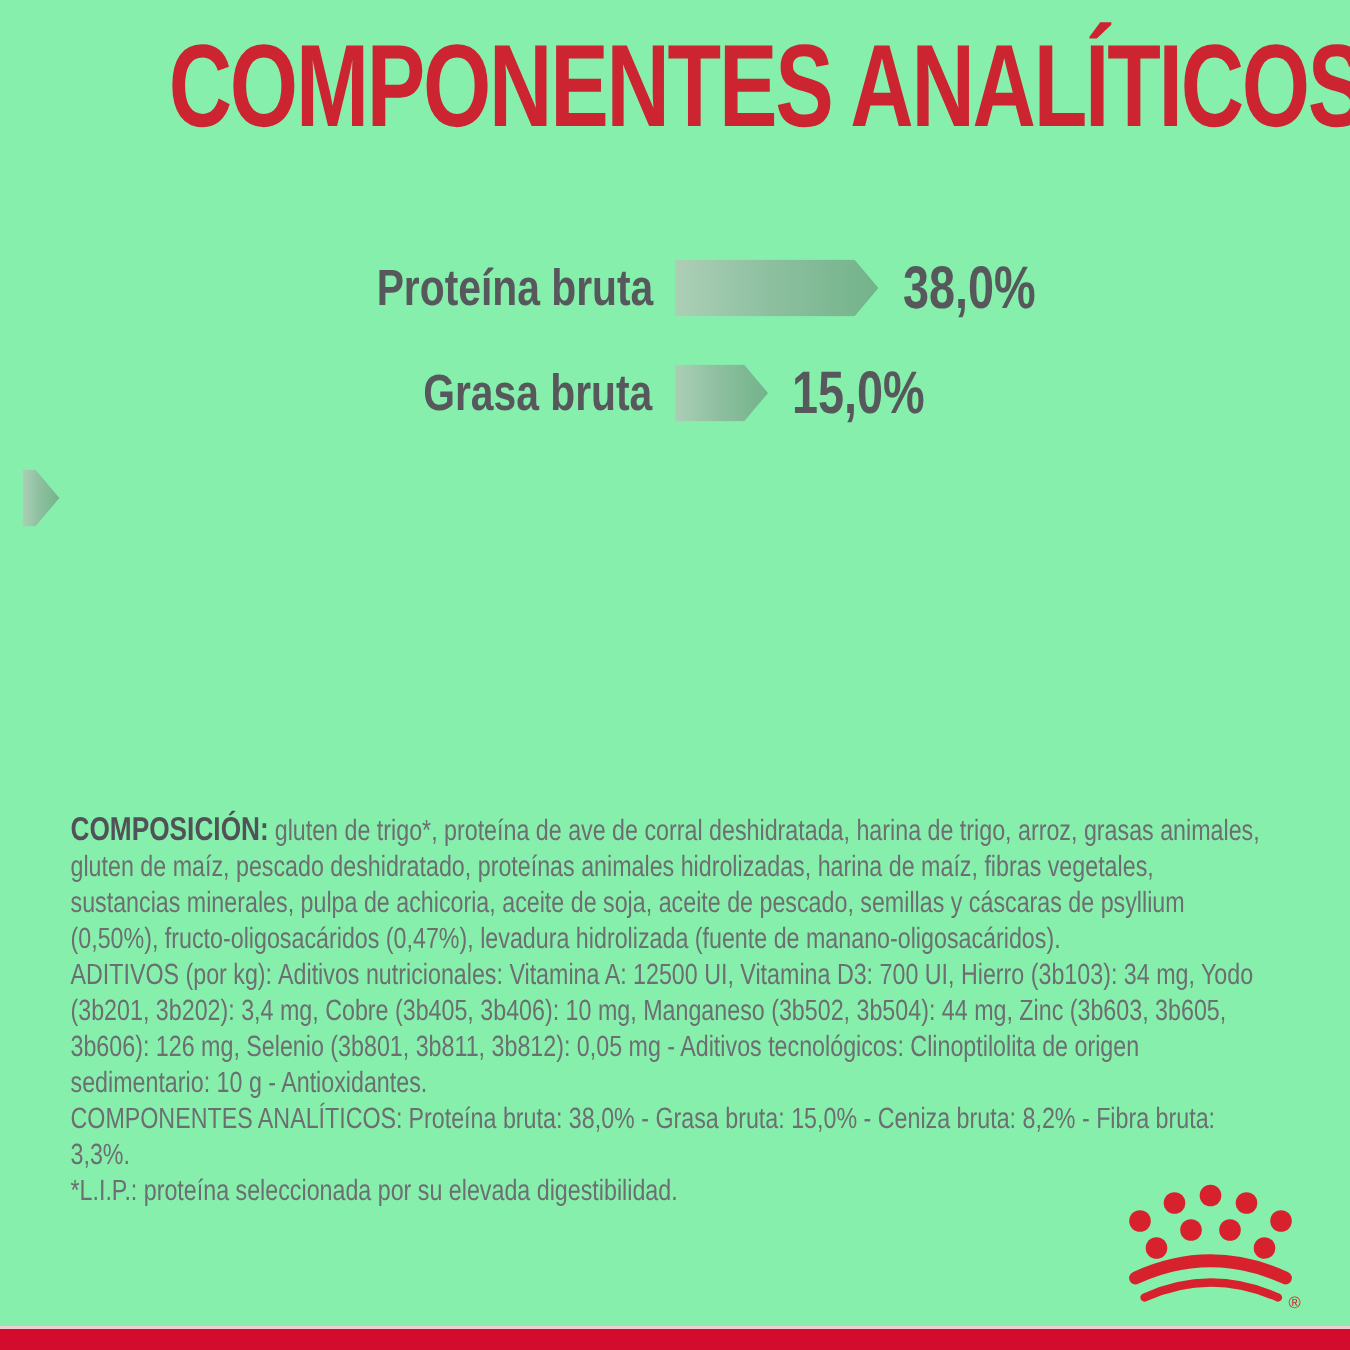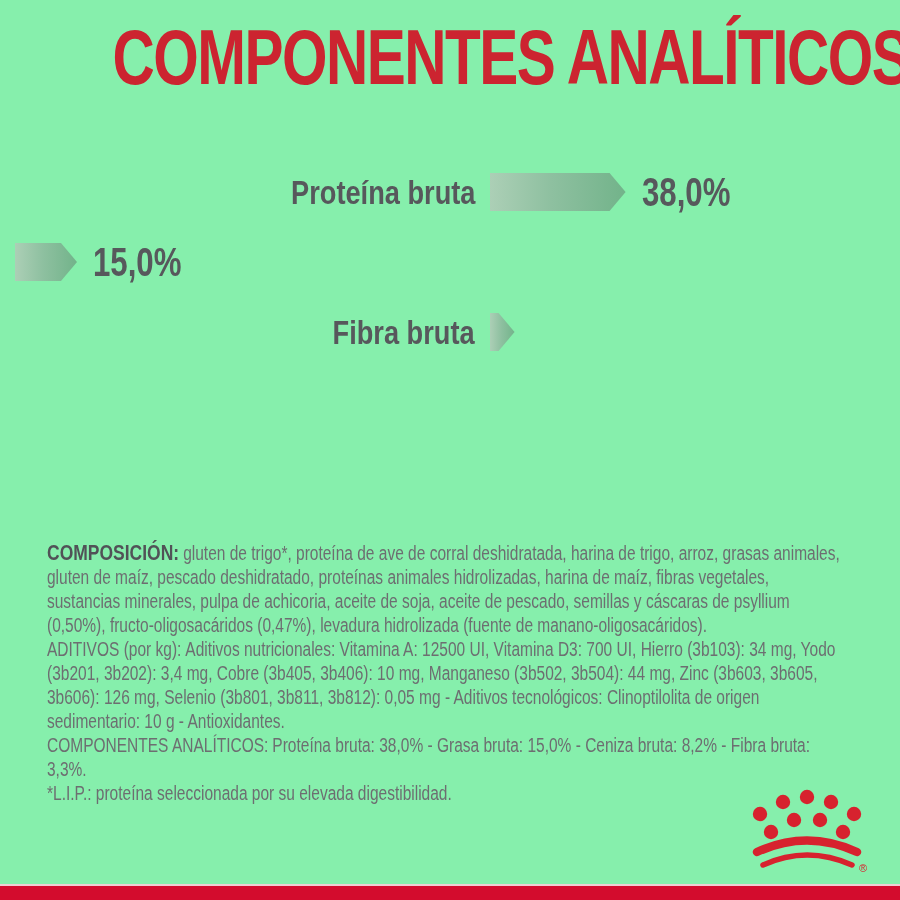--- a/index.html
+++ b/index.html
@@ -15,21 +15,20 @@
     letter-spacing:-2px; white-space:nowrap;
     transform:scaleX(0.75); transform-origin:center top;
   }
 
   
   .chart { position:absolute; top:172px; left:0; width:900px; }
   .chart-row { display:flex; align-items:center; height:40px; margin-bottom:30px; }
   .chart-label {
     width:435px; text-align:right; font-size:34px; font-weight:700; color:#57585c;
     white-space:nowrap;
-    padding-left:40px;
   }
   .chart-label > span { display:inline-block; transform:scaleX(0.8); transform-origin:right center; }
   .chart-bar {
     height:38px; margin-left:15px; flex:0 0 auto;
     background:linear-gradient(90deg,#accfb6 0%, #8ec0a0 45%, #72b38a 100%);
     clip-path:polygon(0 0, calc(100% - 16px) 0, 100% 50%, calc(100% - 16px) 100%, 0 100%);
   }
   .chart-value { margin-left:16px; font-size:40px; font-weight:700; color:#57585c; white-space:nowrap; }
   .chart-value > span { display:inline-block; transform:scaleX(0.78); transform-origin:left center; }
 
@@ -58,25 +57,25 @@
 
   <h1 class="title">COMPONENTES ANALÍTICOS</h1>
 
   <div class="chart">
     <div class="chart-row">
       <div class="chart-label"><span>Proteína bruta</span></div>
       <div class="chart-bar" style="width: 135.6px;"></div>
       <div class="chart-value"><span>38,0%</span></div>
     </div>
     <div class="chart-row">
+      <div class="chart-label"><span>Grasa bruta</span></div>
       <div class="chart-bar" style="width: 62px;"></div>
       <div class="chart-value"><span>15,0%</span></div>
     </div>
     <div class="chart-row">
-      <div class="chart-label"><span>Fibra bruta</span></div>
       <div class="chart-bar" style="width: 24.56px;"></div>
     </div>
   </div>
 
   <div class="textblock">
     <p><span class="tb-heading-bold">COMPOSICIÓN:</span><span>gluten de trigo*, proteína de ave de corral deshidratada, harina de trigo, arroz, grasas animales, gluten de maíz, pescado deshidratado, proteínas animales hidrolizadas, harina de maíz, fibras vegetales, sustancias minerales, pulpa de achicoria, aceite de soja, aceite de pescado, semillas y cáscaras de psyllium (0,50%), fructo-oligosacáridos (0,47%), levadura hidrolizada (fuente de manano-oligosacáridos).</span></p>
     <p><span class="tb-heading">ADITIVOS (por kg):</span><span>Aditivos nutricionales: Vitamina A: 12500 UI, Vitamina D3: 700 UI, Hierro (3b103): 34 mg, Yodo (3b201, 3b202): 3,4 mg, Cobre (3b405, 3b406): 10 mg, Manganeso (3b502, 3b504): 44 mg, Zinc (3b603, 3b605, 3b606): 126 mg, Selenio (3b801, 3b811, 3b812): 0,05 mg - Aditivos tecnológicos: Clinoptilolita de origen sedimentario: 10 g - Antioxidantes.</span></p>
     <p><span class="tb-heading">COMPONENTES ANALÍTICOS:</span><span>Proteína bruta: 38,0% - Grasa bruta: 15,0% - Ceniza bruta: 8,2% - Fibra bruta: 3,3%.</span></p>
     <p class="footnote">*L.I.P.: proteína seleccionada por su elevada digestibilidad.</p>
   </div>

